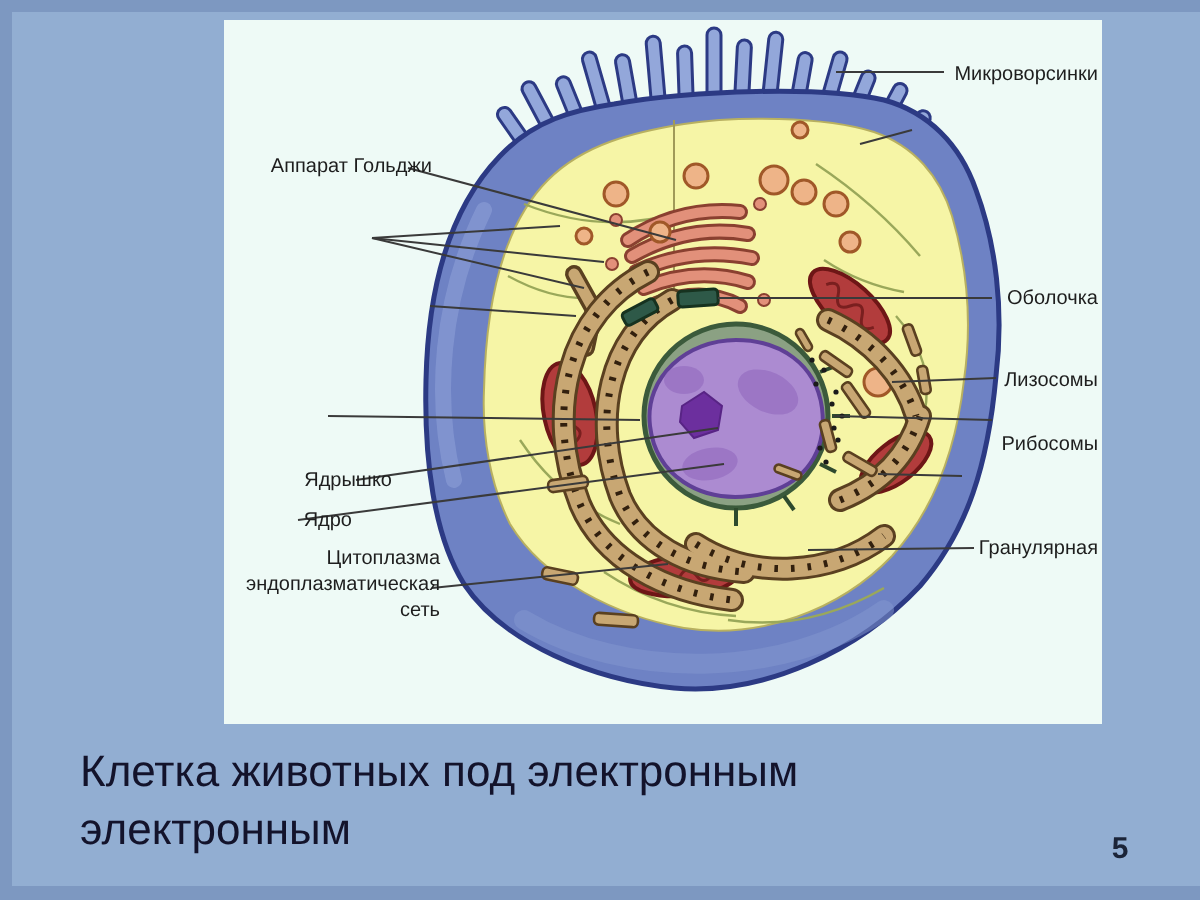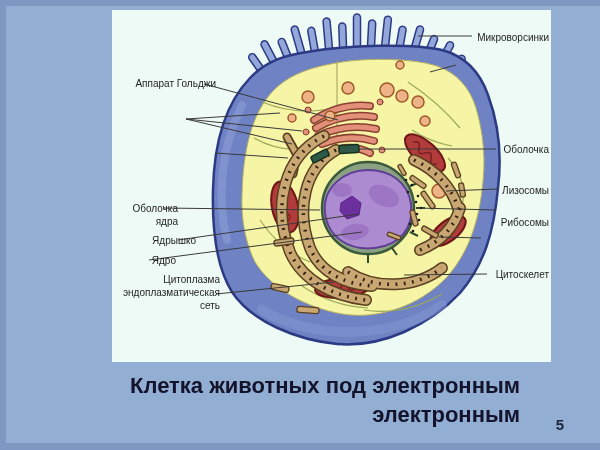--- a/index.html
+++ b/index.html
@@ -7,22 +7,22 @@
   .slide{position:relative;width:600px;height:450px;background:#92aed2;overflow:hidden;}
   .edge{position:absolute;background:#7d98c1;}
   .edge-top{left:0;top:0;width:600px;height:6px;}
   .edge-left{left:0;top:0;width:6px;height:450px;}
   .edge-bottom{left:0;top:443px;width:600px;height:7px;}
   .panel{position:absolute;left:112px;top:10px;width:439px;height:352px;background:#eefaf6;}
   .panel svg{position:absolute;left:0;top:0;}
   .lbl{position:absolute;font-size:10px;line-height:13px;color:#1e1e1e;}
   .lbl.left{left:4px;text-align:right;}
   .lbl.right{right:2px;text-align:right;}
-  .title{position:absolute;left:40px;top:371px;width:480px;text-align:right;
-         font-size:22px;font-weight:700;color:#13132b;line-height:29px;letter-spacing:0px;}
+  .title{position:absolute;left:40px;top:371px;width:480px;text-align:left;
+         font-size:22px;font-weight:400;color:#13132b;line-height:29px;letter-spacing:0px;}
   .pagenum{position:absolute;left:549px;top:416px;width:22px;text-align:center;
            font-size:15px;font-weight:700;color:#1b2438;}
 </style>
 </head>
 <body>
 
 <div class="slide">
   <div class="edge edge-top"></div>
   <div class="edge edge-left"></div>
   <div class="edge edge-bottom"></div>
@@ -234,30 +234,29 @@
         <path d="M318,62 L344,55"></path>
         <path d="M247,139 L384,139"></path>
         <path d="M334,181 L386,179"></path>
         <path d="M305,198 L384,200"></path>
         <path d="M327,227 L369,228"></path>
         <path d="M292,265 L375,264"></path>
       </g>
     </svg>
 
     <div class="lbl left" style="top:67px;width:100px">Аппарат Гольджи</div>
-    <div class="lbl left" style="top:192px;width:62px">Оболочка ядра</div>
     <div class="lbl left" style="top:224px;width:80px">Ядрышко</div>
     <div class="lbl left" style="top:244px;width:60px">Ядро</div>
     <div class="lbl left" style="top:263px;width:104px">Цитоплазма эндоплазматическая сеть</div>
 
     <div class="lbl right" style="top:21px;width:90px">Микроворсинки</div>
     <div class="lbl right" style="top:133px;width:80px">Оболочка</div>
     <div class="lbl right" style="top:174px;width:80px">Лизосомы</div>
     <div class="lbl right" style="top:206px;width:80px">Рибосомы</div>
-    <div class="lbl right" style="top:258px;width:80px">Цитоскелет</div>
+    <div class="lbl right" style="top:258px;width:80px">Гранулярная</div>
   </div>
 
   <div class="title">
     <div>Клетка животных под электронным</div>
     <div>электронным</div>
   </div>
 
   <div class="pagenum">5</div>
 </div>
 

